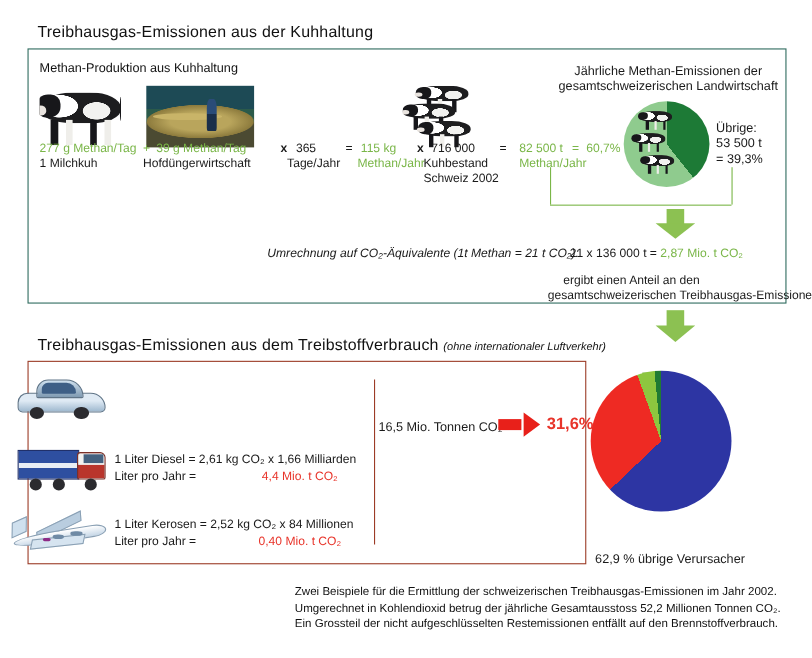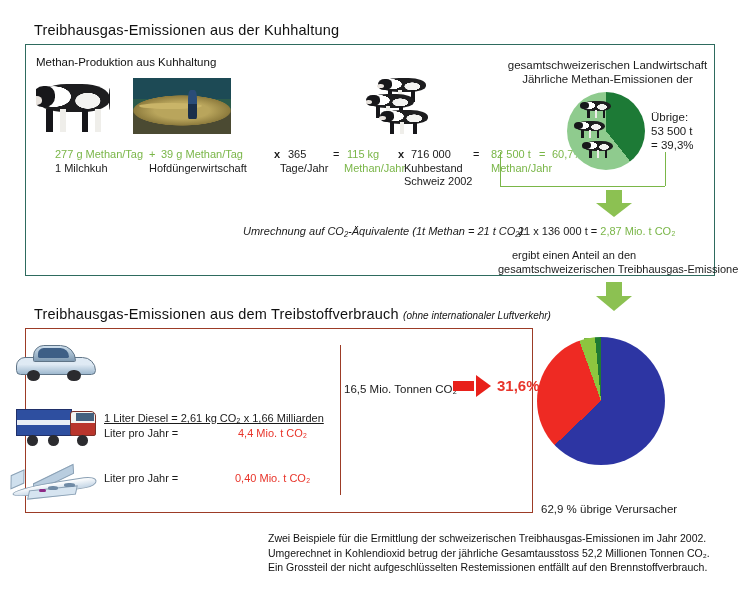--- a/index.html
+++ b/index.html
@@ -245,21 +245,21 @@
   <div class="cow" style="left:16px;top:32px;width:46px;height:24px;">
     <div class="body"></div>
     <div class="head"></div>
     <div class="snout"></div>
     <div class="leg" style="left:18%;"></div>
     <div class="leg w" style="left:40%;"></div>
     <div class="leg" style="left:68%;"></div>
   </div>
 </div>
 
-<div class="abs" style="left:36px;top:147px;margin-left:19px;">
+<div class="abs" style="left:36px;top:128px;">
   <div style="position:relative;width:520px;height:40px;">
     <span class="t11 green abs" style="left:0;top:0;">277 g Methan/Tag</span>
     <span class="t11 abs" style="left:0;top:14px;">1 Milchkuh</span>
 
     <span class="t11 green abs" style="left:94px;top:0;">+</span>
 
     <span class="t11 green abs" style="left:106px;top:0;">39 g Methan/Tag</span>
     <span class="t11 abs" style="left:94px;top:14px;">Hofdüngerwirtschaft</span>
 
     <span class="t11 bold abs" style="left:219px;top:0;">x</span>
@@ -283,22 +283,22 @@
     <span class="t11 green abs" style="left:497px;top:0;">60,7%</span>
     <span class="t11 green abs" style="left:436px;top:14px;">Methan/Jahr</span>
   </div>
 </div>
 
 <div class="vline" style="left:500px;top:152px;height:34px;"></div>
 <div class="hline-green" style="left:500px;top:186px;width:165px;"></div>
 <div class="vline" style="left:665px;top:152px;height:34px;"></div>
 
 <div class="abs t12 center" style="left:500px;top:58px;width:215px;">
+  <div>Jährliche Methan-Emissionen der</div>
   <div>gesamtschweizerischen Landwirtschaft</div>
-  <div>Jährliche Methan-Emissionen der</div>
 </div>
 
 <div class="abs pie-green" style="left:567px;top:92px;width:78px;height:78px;">
   <div class="cow mini-cow" style="left:14px;top:9px;width:30px;height:17px;">
     <div class="body"></div>
     <div class="head"></div>
     <div class="leg" style="left:20%;"></div>
     <div class="leg w" style="left:46%;"></div>
     <div class="leg" style="left:72%;"></div>
   </div>
@@ -377,29 +377,30 @@
   <div class="fus"></div>
   <div class="wingB"></div>
   <div class="eng" style="left:44%;top:52%;"></div>
   <div class="eng" style="left:62%;top:46%;"></div>
   <div class="mark"></div>
 </div>
 
 <div class="abs" style="left:104px;top:350px;">
 </div>
 
-<div class="abs" style="left:104px;top:411px;text-decoration:underline;">
+<div class="abs" style="left:104px;top:411px;">
   <div class="t11">1 Liter Diesel = 2,61 kg CO₂ x 1,66 Milliarden</div>
   <div class="t11" style="position:relative;height:15px;">
     <span class="abs" style="left:0;top:1px;">Liter pro Jahr  =</span>
     <span class="abs red" style="left:134px;top:1px;">4,4 Mio. t CO₂</span>
   </div>
 </div>
 
 <div class="abs" style="left:104px;top:470px;">
+  <div class="t11">1 Liter Kerosen = 2,52 kg CO₂ x 84 Millionen</div>
   <div class="t11" style="position:relative;height:15px;">
     <span class="abs" style="left:0;top:1px;">Liter pro Jahr =</span>
     <span class="abs red" style="left:131px;top:1px;">0,40 Mio. t CO₂</span>
   </div>
 </div>
 
 <div class="vline-red" style="left:340px;top:345px;height:150px;"></div>
 
 <div class="abs t12" style="left:344px;top:382px;">16,5 Mio. Tonnen CO₂  =</div>
 

